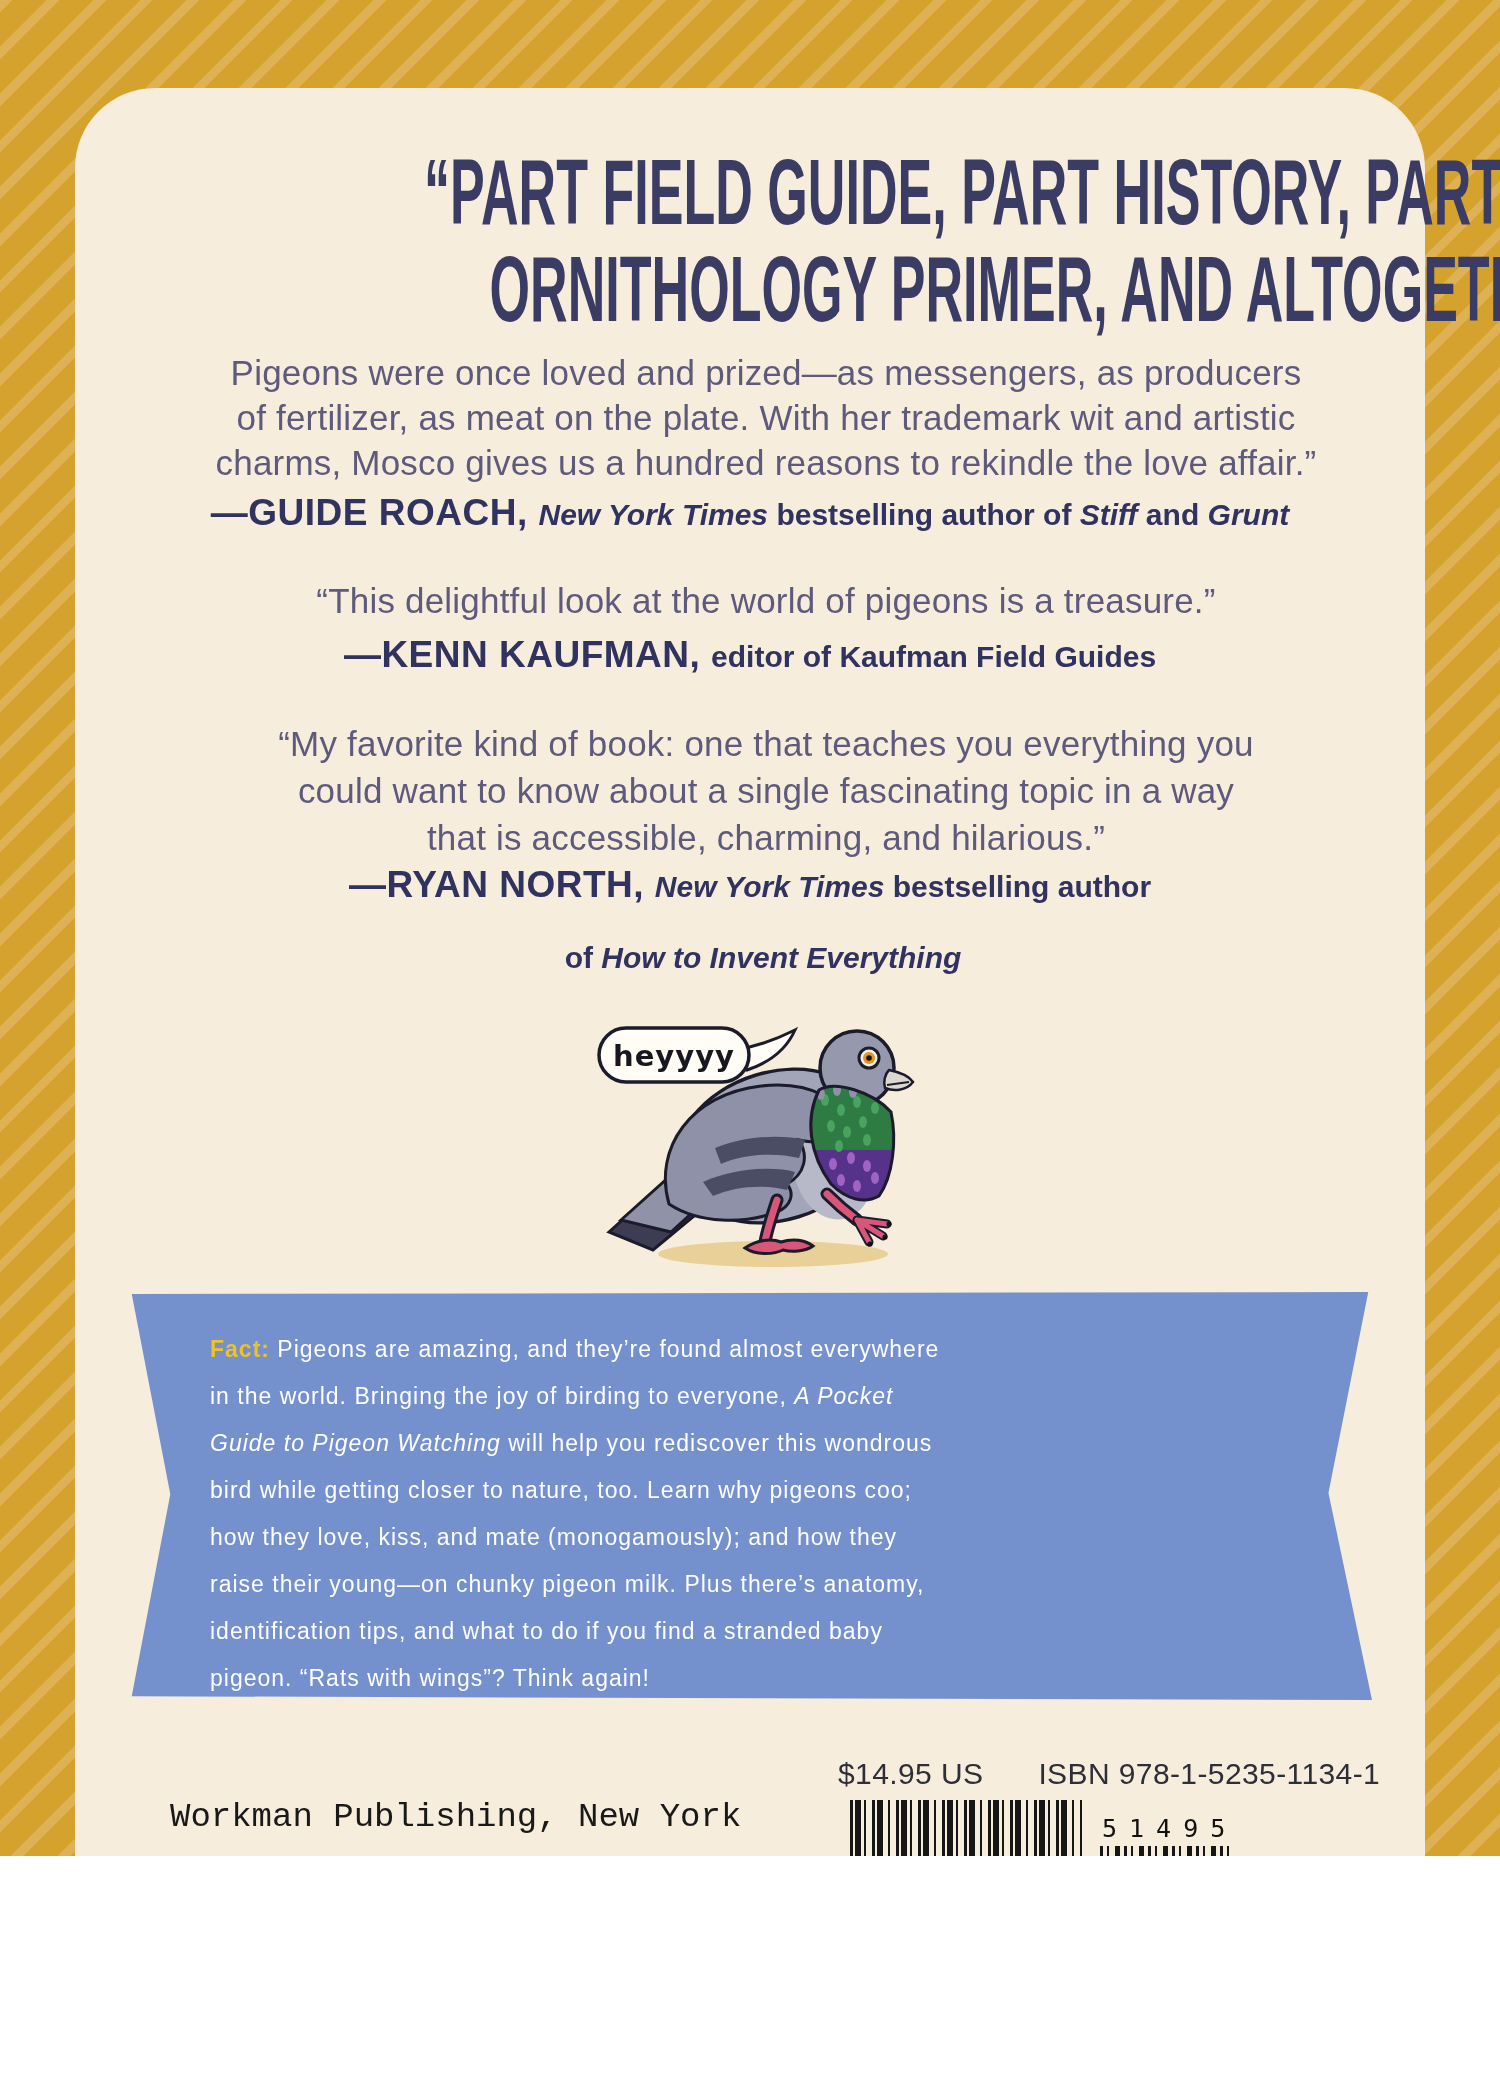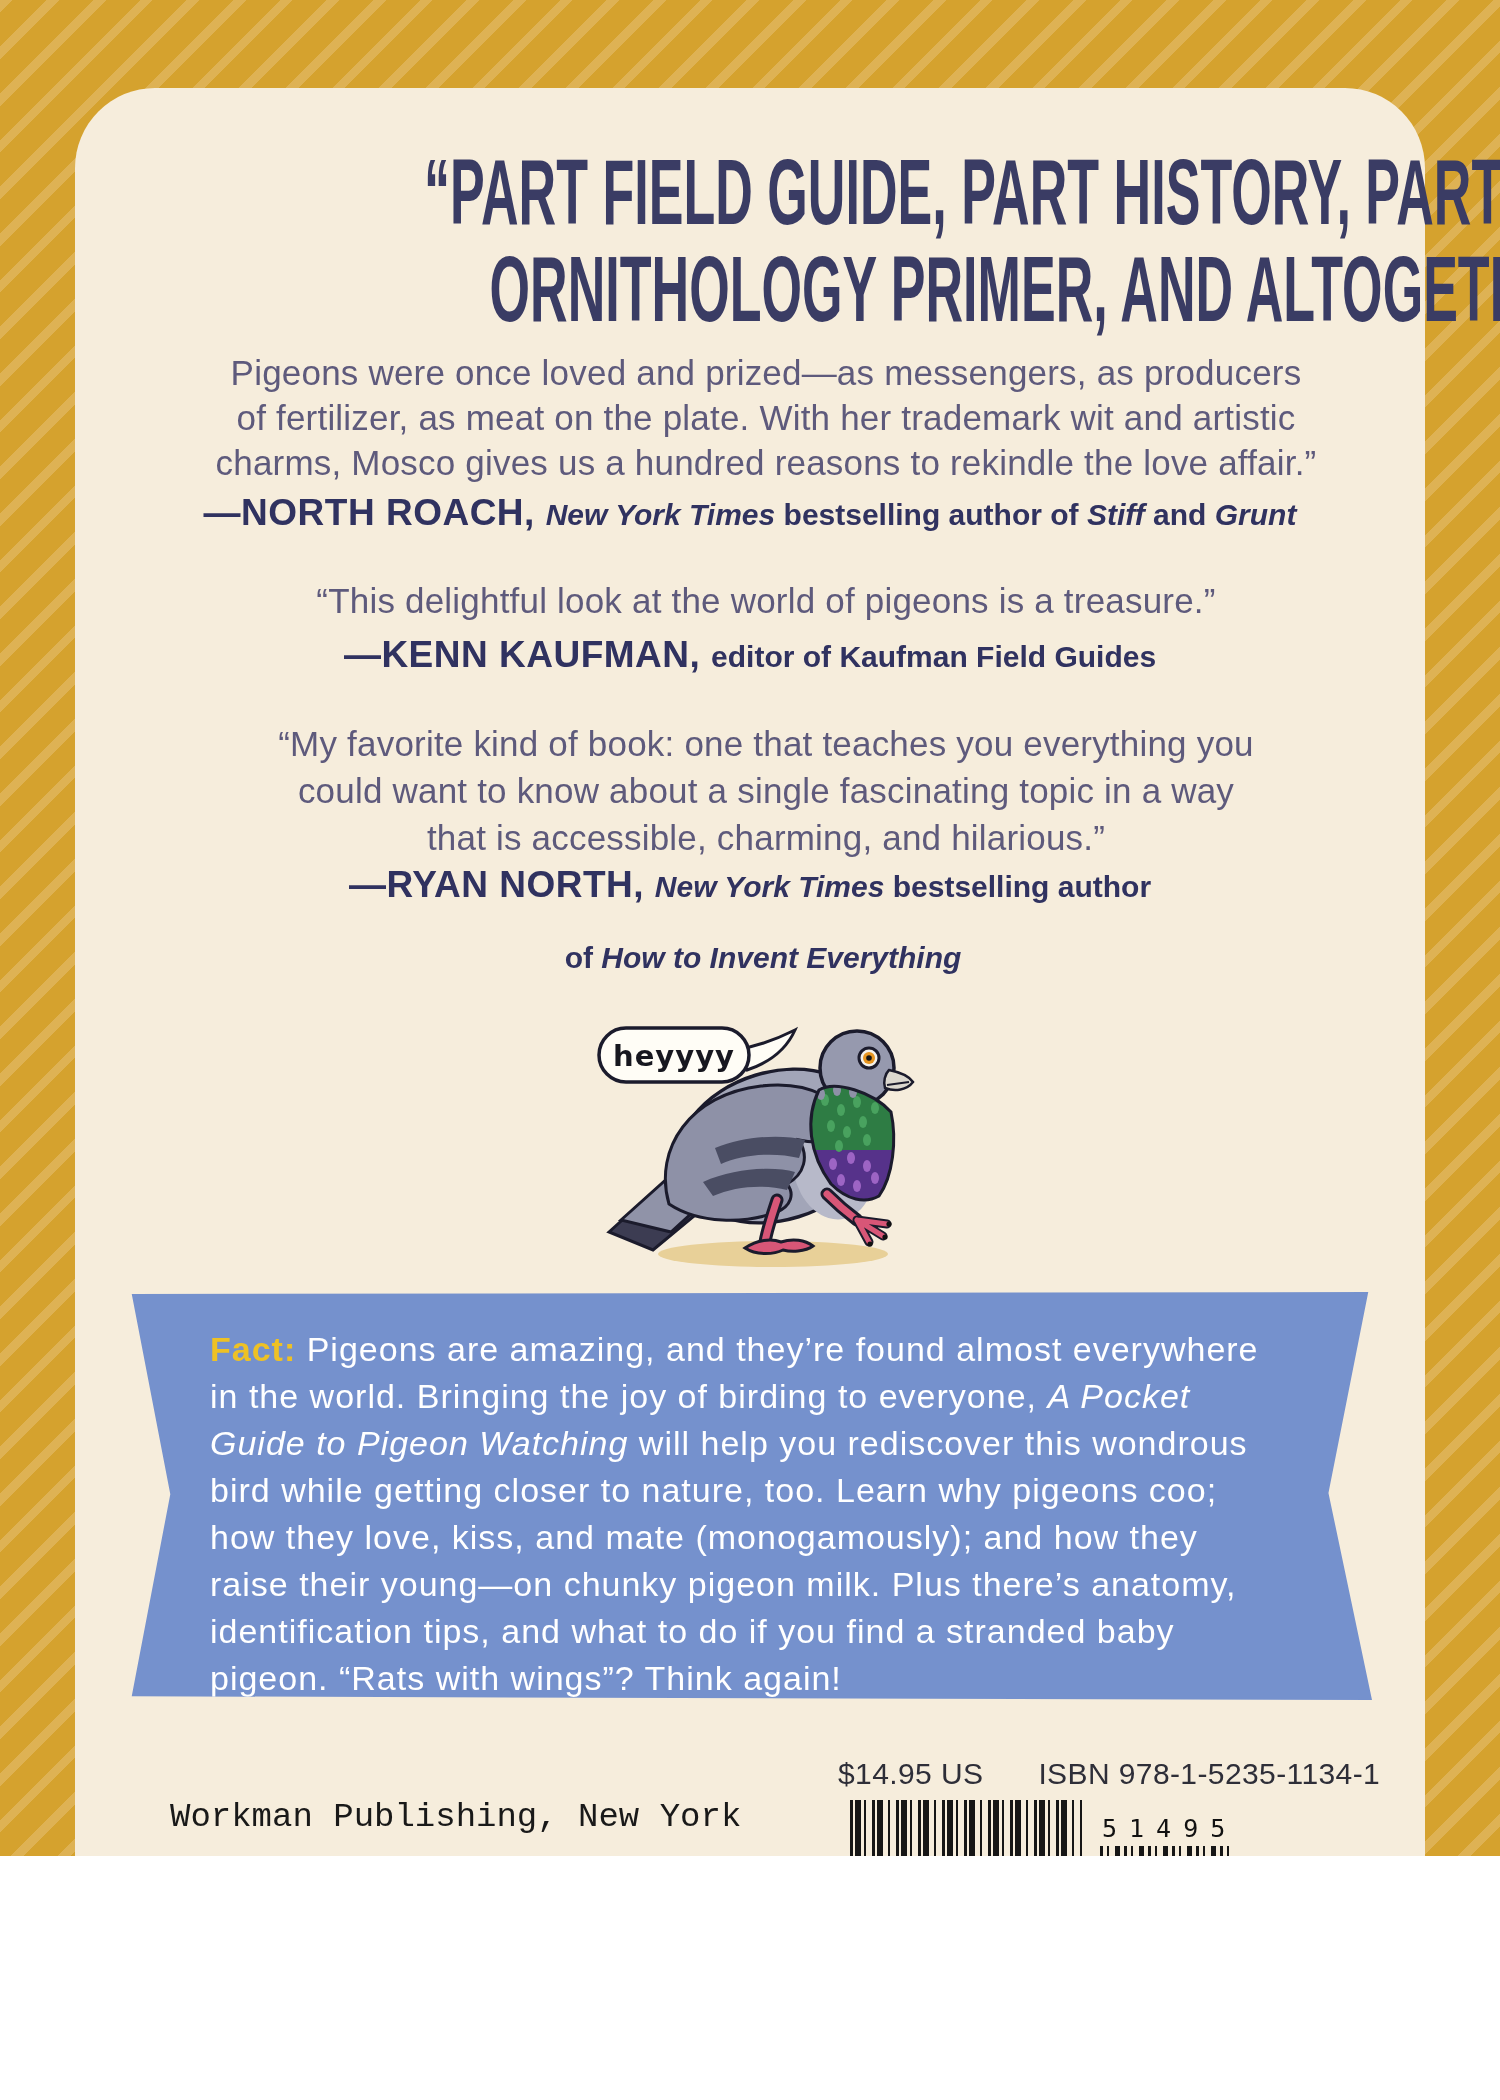--- a/index.html
+++ b/index.html
@@ -33,21 +33,21 @@
 
   
   .pigeon-wrap { left:595px; top:998px; width:322px; height:278px; }
 
   
   .fact-banner {
     left:128px; top:1292px; width:1244px; height:410px; background:#7591cd;
     clip-path: polygon(0.3% 0.5%, 99.7% 0%, 96.5% 49%, 100% 99.5%, 0.3% 98.6%, 3.4% 49.3%);
   }
   .fact-text { position:absolute; left:82px; top:34px; color:#ffffff; }
-  .fact-line { font-size:34px; line-height:47px; letter-spacing:1px; white-space:nowrap; font-weight:400; }
+  .fact-line { font-size:23px; line-height:47px; letter-spacing:1px; white-space:nowrap; font-weight:400; }
   .fact-label { color:#eec125; font-weight:bold; }
 
   
   .price-row { left:838px; top:1757px; font-size:30px; color:#2e2e38; white-space:nowrap; letter-spacing:.4px; }
   .isbn-gap { display:inline-block; width:55px; }
 
   .barcode-main { left:850px; top:1800px; width:232px; height:176px;
     background: repeating-linear-gradient(90deg,
       #161616 0 3px, transparent 3px 5px,
       #161616 5px 11px, transparent 11px 14px,
@@ -84,21 +84,21 @@
   <div class="abs headline">
     <div class="hl-line"><span>“PART FIELD GUIDE, PART HISTORY, PART</span></div>
     <div class="hl-line"><span>ORNITHOLOGY PRIMER, AND ALTOGETHER FUN.</span></div>
   </div>
 
   <div class="abs quote" style="top:350px;">
     <div class="q-line">Pigeons were once loved and prized—as messengers, as producers</div>
     <div class="q-line">of fertilizer, as meat on the plate. With her trademark wit and artistic</div>
     <div class="q-line">charms, Mosco gives us a hundred reasons to rekindle the love affair.”</div>
   </div>
-  <div class="abs attr" style="top:492px;"><span class="attr-name">—NORTH ROACH, </span><span class="attr-rest italic">New York Times</span><span class="attr-rest"> bestselling author of </span><span class="attr-rest italic">Stiff</span><span class="attr-rest"> and </span><span class="attr-rest italic">Grunt</span></div>
+  <div class="abs attr" style="top:492px;"><span class="attr-name">—GUIDE ROACH, </span><span class="attr-rest italic">New York Times</span><span class="attr-rest"> bestselling author of </span><span class="attr-rest italic">Stiff</span><span class="attr-rest"> and </span><span class="attr-rest italic">Grunt</span></div>
 
   <div class="abs quote" style="top:578px;">
     <div class="q-line">“This delightful look at the world of pigeons is a treasure.”</div>
   </div>
   <div class="abs attr" style="top:634px;"><span class="attr-name">—KENN KAUFMAN, </span><span class="attr-rest">editor of Kaufman Field Guides</span></div>
 
   <div class="abs quote q3" style="top:720px;">
     <div class="q-line">“My favorite kind of book: one that teaches you everything you</div>
     <div class="q-line">could want to know about a single fascinating topic in a way</div>
     <div class="q-line">that is accessible, charming, and hilarious.”</div>

